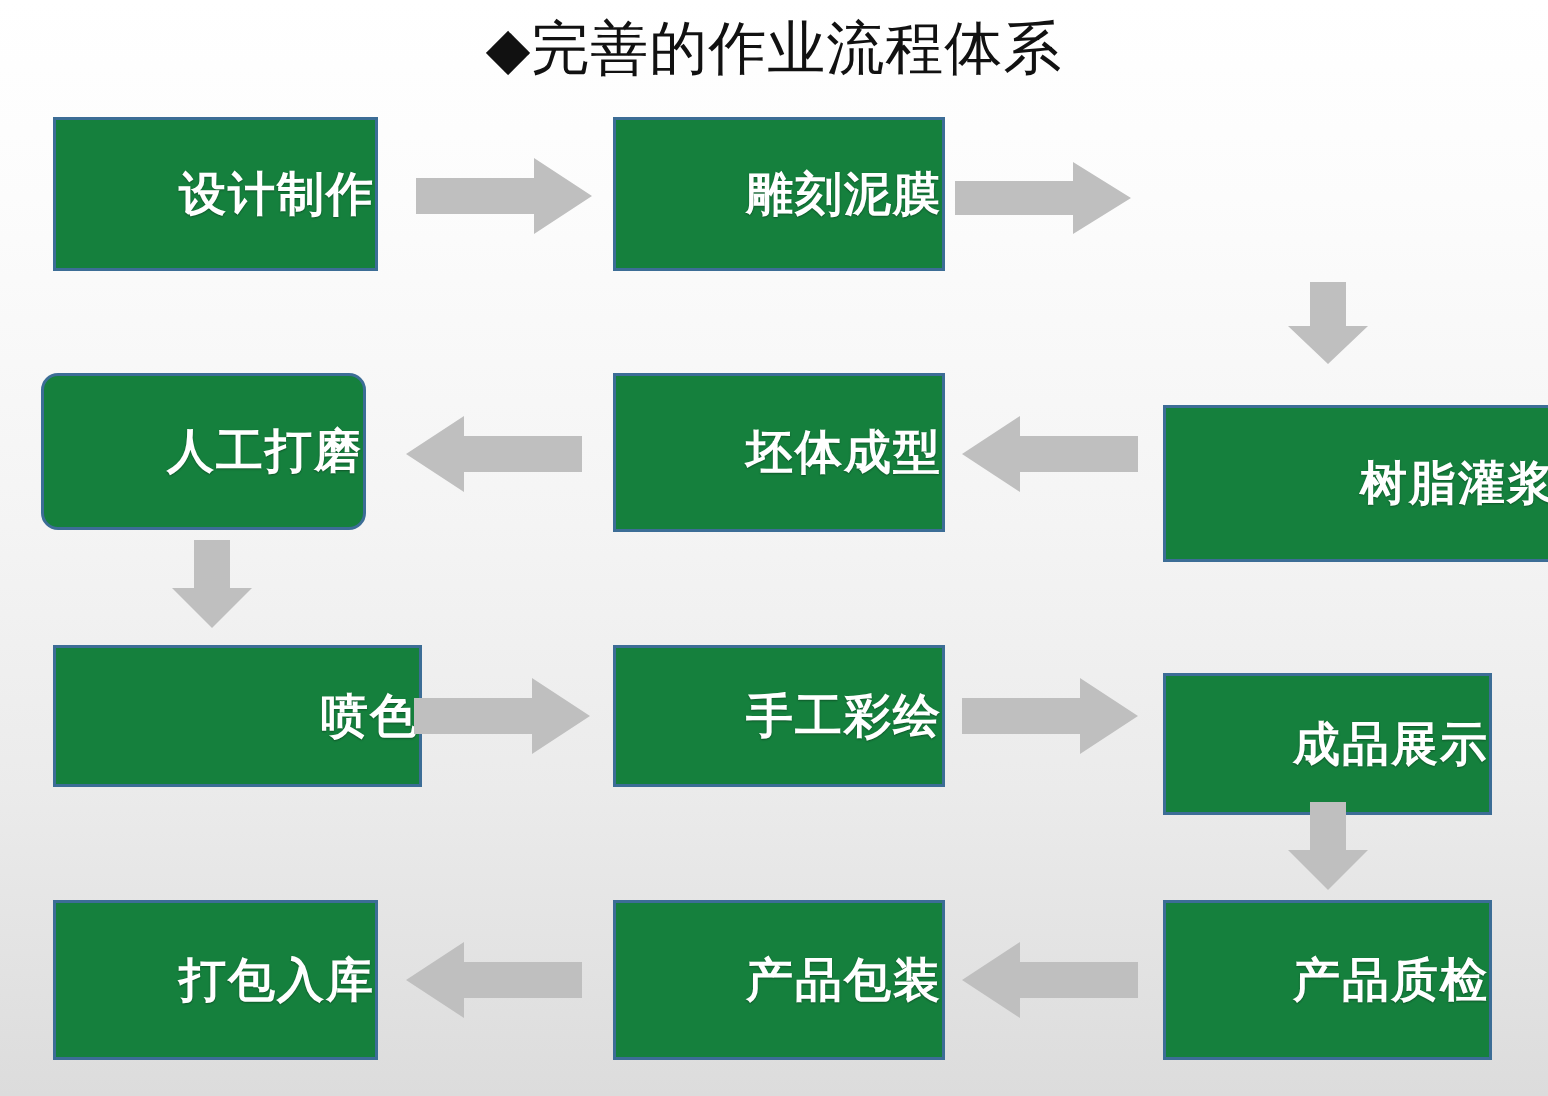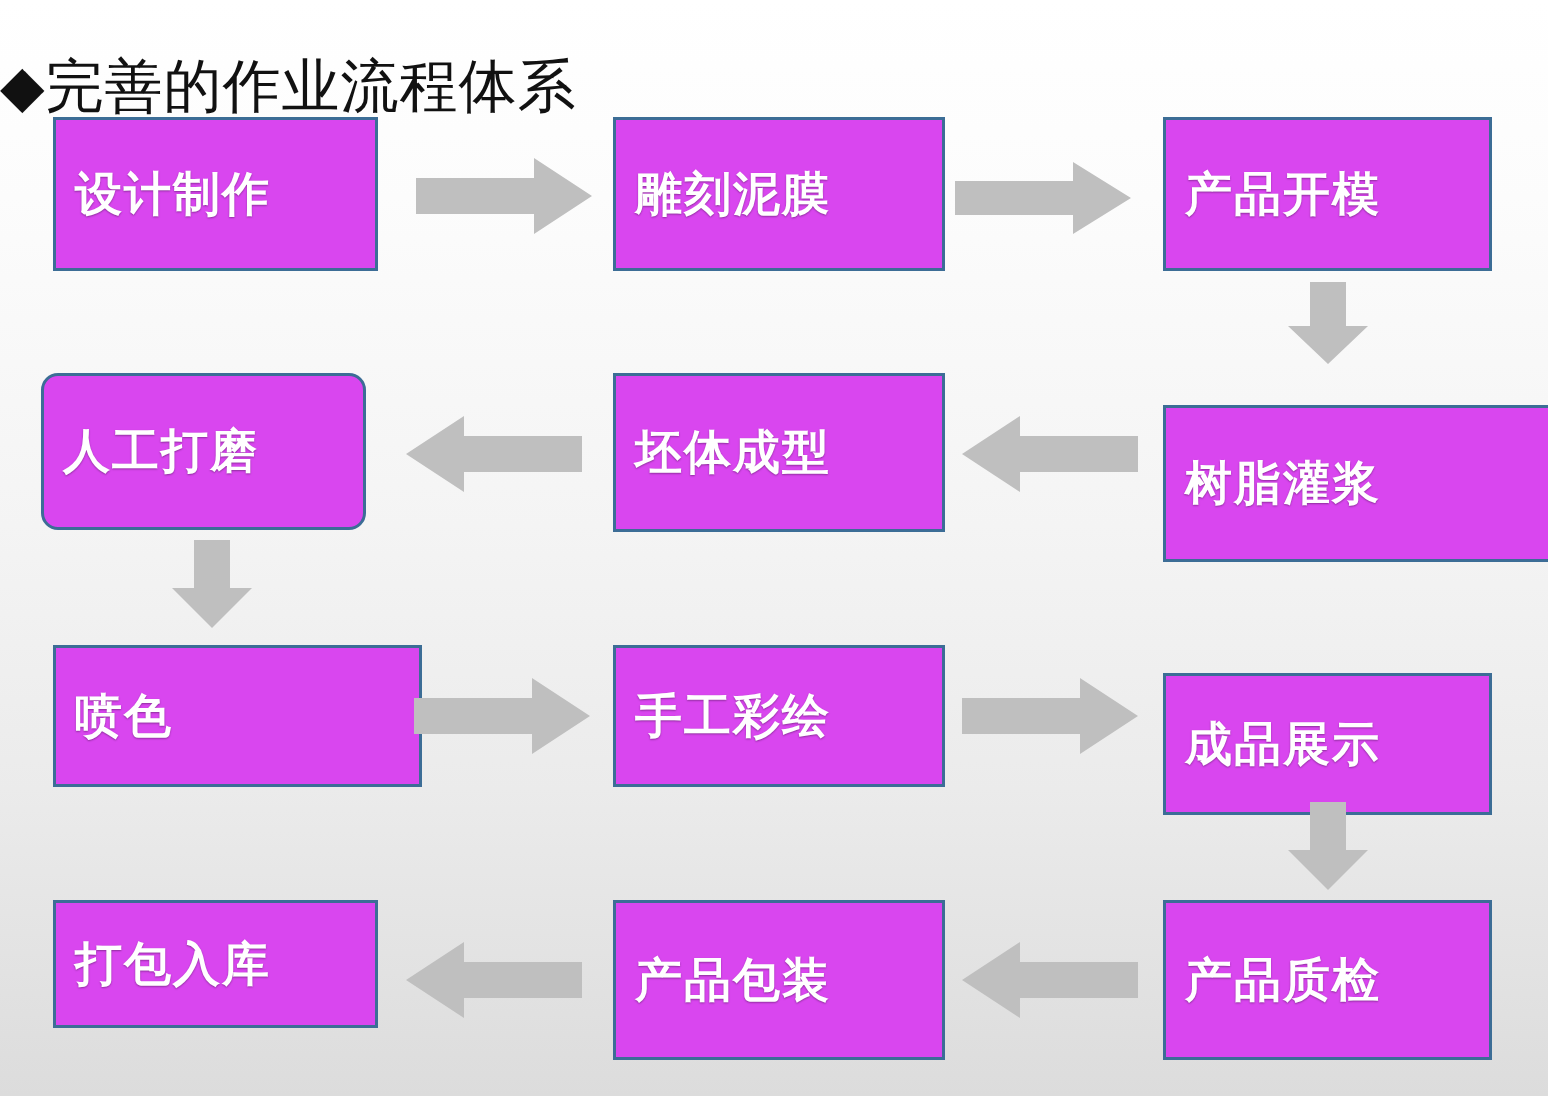--- a/index.html
+++ b/index.html
@@ -8,44 +8,43 @@
     background:linear-gradient(to bottom, #ffffff 0%, #fcfcfc 18%, #f4f4f4 48%, #ebebeb 72%, #dcdcdc 100%);
     font-family:"Liberation Sans", sans-serif;
     overflow:hidden;
     position:relative;
   }
   #stage{position:absolute;left:0;top:0;width:1548px;height:1096px;}
 
   .title{
     position:absolute;
     left:0;top:14px;width:1548px;
+    text-align:center;
     font-family:"Liberation Serif","DejaVu Serif",serif;
     font-size:58px;
     line-height:70px;
     color:#111111;
     letter-spacing:1px;
     white-space:nowrap;
-    margin-top:38px;
   }
 
   .node{
     position:absolute;
     box-sizing:border-box;
-    background:#d946ef;
+    background:#15803d;
     border:3px solid #3c6d96;
     display:flex;
     align-items:center;
-    justify-content:flex-start;
+    justify-content:flex-end;
     color:#ffffff;
     font-weight:bold;
     font-size:47px;
     letter-spacing:2px;
     text-shadow:0 1px 2px rgba(0,0,0,0.35);
     white-space:nowrap;
-    padding-left:19px;
   }
 
   
   .arrow{position:absolute;}
   .arrow svg{display:block;}
   .arrow path{fill:#bfbfbf;}
 </style>
 </head>
 <body>
 
@@ -66,23 +65,20 @@
   <div class="node" style="left:613px;top:117px;width:332px;height:154px;">
     <span>雕刻泥膜</span>
   </div>
 
   <div class="arrow" style="left:955px;top:162px;">
     <svg width="176" height="72" viewBox="0 0 176 72" aria-hidden="true">
       <path d="M0 19 L118 19 L118 0 L176 36 L118 72 L118 53 L0 53 Z"></path>
     </svg>
   </div>
 
-  <div class="node" style="left:1163px;top:117px;width:329px;height:154px;">
-    <span>产品开模</span>
-  </div>
 
   <div class="arrow" style="left:1288px;top:282px;">
     <svg width="80" height="82" viewBox="0 0 80 82" aria-hidden="true">
       <path d="M22 0 L58 0 L58 44 L80 44 L40 82 L0 44 L22 44 Z"></path>
     </svg>
   </div>
 
   <div class="node" style="left:41px;top:373px;width:325px;height:157px;border-radius:17px;">
     <span>人工打磨</span>
   </div>
@@ -136,21 +132,21 @@
   <div class="node" style="left:1163px;top:673px;width:329px;height:142px;">
     <span>成品展示</span>
   </div>
 
   <div class="arrow" style="left:1288px;top:802px;">
     <svg width="80" height="88" viewBox="0 0 80 88" aria-hidden="true">
       <path d="M22 0 L58 0 L58 48 L80 48 L40 88 L0 48 L22 48 Z"></path>
     </svg>
   </div>
 
-  <div class="node" style="left:53px;top:900px;width:325px;height:128px;">
+  <div class="node" style="left:53px;top:900px;width:325px;height:160px;">
     <span>打包入库</span>
   </div>
 
   <div class="arrow" style="left:406px;top:942px;">
     <svg width="176" height="76" viewBox="0 0 176 76" aria-hidden="true">
       <path d="M176 20 L58 20 L58 0 L0 38 L58 76 L58 56 L176 56 Z"></path>
     </svg>
   </div>
 
   <div class="node" style="left:613px;top:900px;width:332px;height:160px;">

